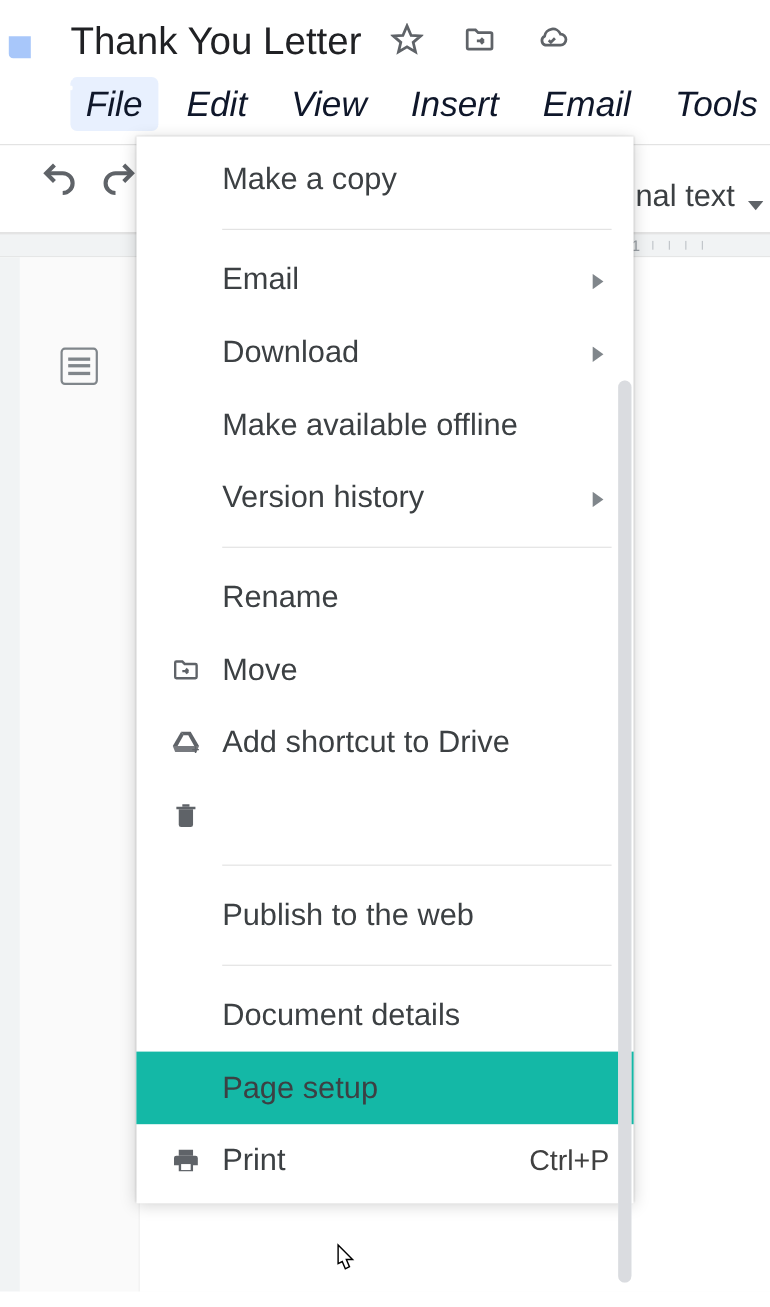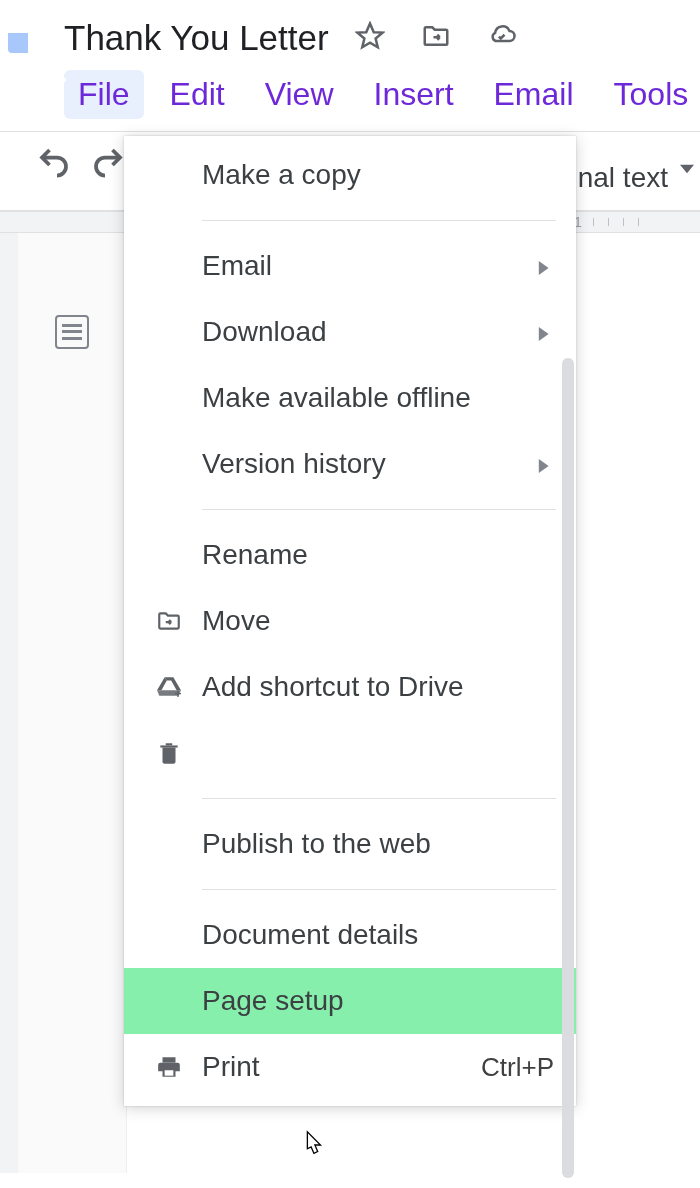--- a/index.html
+++ b/index.html
@@ -58,24 +58,25 @@
     font-weight: 400;
   }
   .title-icons { display: flex; gap: 36px; }
   .title-icons svg { width: 30px; height: 30px; }
   .menubar {
     display: flex;
     gap: 12px;
   }
   .menubar-item {
     font-size: 32px;
-    color: #6d28d9;
+    color: #0f172a;
     padding: 6px 14px;
     border-radius: 6px;
     cursor: pointer;
+    font-style: italic;
   }
   .menubar-item.active {
     background: #e8f0fe;
   }
   .divider-line {
     border-bottom: 1px solid #e0e0e0;
     margin-top: 12px;
   }
   .toolbar {
     display: flex;
@@ -84,21 +85,21 @@
   }
   .undo-redo { display: flex; gap: 18px; }
   .undo-redo svg { width: 36px; height: 36px; }
   .normal-text {
     position: absolute;
     right: 6px;
     top: 162px;
     font-size: 28px;
     color: #3c4043;
     display: flex;
-    align-items: flex-start;
+    align-items: flex-end;
     gap: 12px;
   }
   .normal-text svg { width: 14px; height: 14px; }
   .ruler {
     height: 22px;
     background: #f1f3f4;
     border-top: 1px solid #e0e0e0;
     border-bottom: 1px solid #e0e0e0;
     display: flex;
     align-items: center;
@@ -145,32 +146,31 @@
   .dropdown {
     position: absolute;
     top: 124px;
     left: 124px;
     width: 452px;
     background: #fff;
     box-shadow: 0 2px 14px rgba(0,0,0,.18), 0 0 2px rgba(0,0,0,.18);
     padding-top: 6px;
     padding-bottom: 6px;
     z-index: 50;
-    margin-top: 12px;
   }
   .dropdown-item {
     display: flex;
     align-items: center;
     height: 66px;
     padding: 0 22px 0 30px;
     cursor: pointer;
     font-size: 28px;
     color: #3c4043;
   }
-  .dropdown-item.hover { background: #86efac; justify-content: center; }
+  .dropdown-item.hover { background: #14b8a6; justify-content: center; }
   .dropdown-icon {
     width: 30px;
     display: flex;
     align-items: center;
     justify-content: center;
     margin-right: 18px;
   }
   .dropdown-icon svg { width: 26px; height: 26px; }
   .dropdown-label { flex: 1; }
   .dropdown-arrow {

